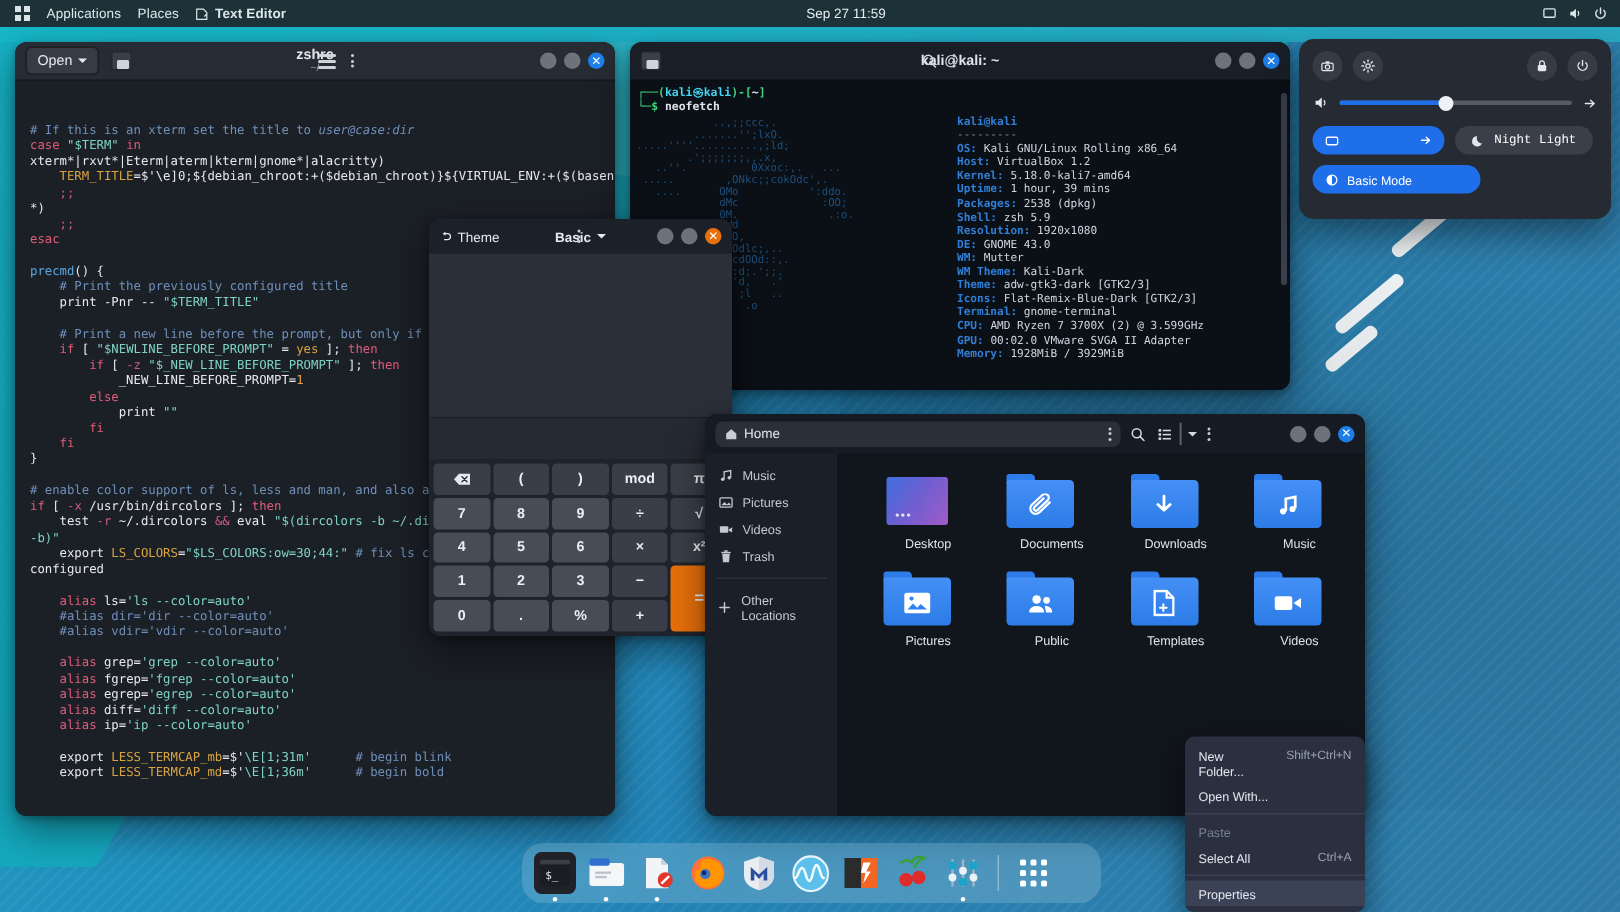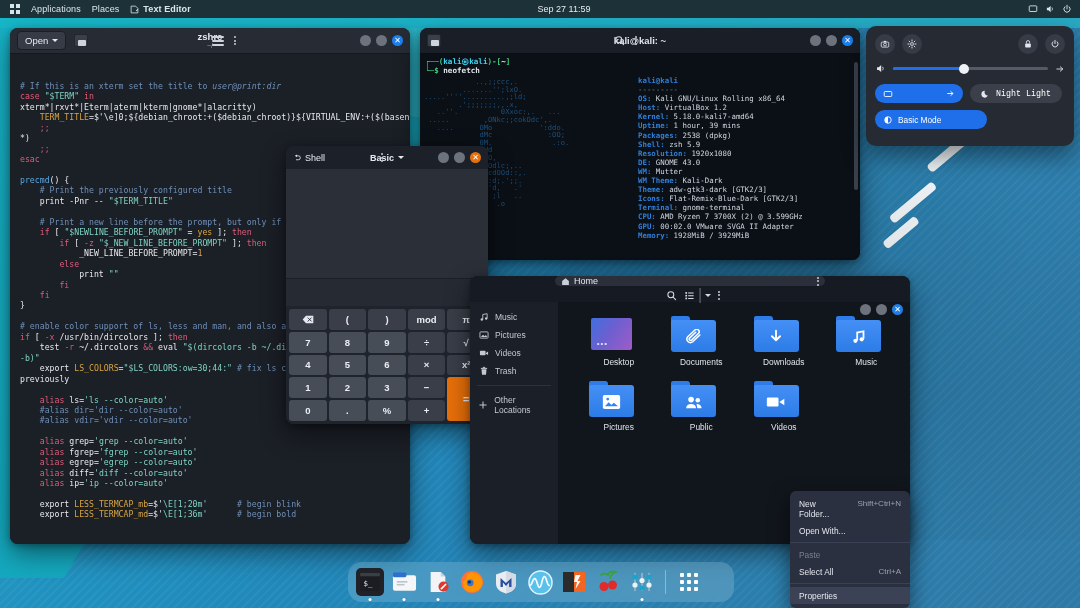--- a/index.html
+++ b/index.html
@@ -126,21 +126,21 @@
   #calc-pad{ display:grid; grid-template-columns:repeat(5,1fr); grid-template-rows:repeat(5,1fr);
     gap:2px; padding:3px; height:118px; background:#1f232b;}
   .key{ background:#393e48; border-radius:3px; display:flex;align-items:center;justify-content:center;
     color:#eceef2; font-size:9.5px; font-weight:bold; cursor:pointer;}
   .key.num{ background:#474d57;}
   .key.eq{ background:#e8700a; grid-row:span 2; font-size:11px;}
   .key svg{display:block;}
 
   
   #files{ left:470px; top:276px; width:440px; height:268px; background:#161a22;}
-  #files .titlebar{ background:#161a22; height:26px; color:#dfe3ea;flex-direction:column;}
+  #files .titlebar{ background:#161a22; height:26px; color:#dfe3ea;}
   #files-path{ display:flex;align-items:center; gap:4px; background:#2a2f39; border-radius:5px;
     height:17px; padding:0 6px; width:270px; font-size:9px; color:#e4e7ed; position:relative; z-index:2;}
   #files-path .kebab{ margin-left:auto;}
   #files-tools{ display:flex;align-items:center;gap:7px; margin-left:6px; z-index:2;}
   #files-body{ display:flex; height:242px;}
   #files-side{ width:88px; background:#1b1f28; padding-top:6px; font-size:8.5px; color:#c3c9d2;}
   .side-item{ display:flex;align-items:center;gap:6px; padding:3.5px 8px; cursor:pointer;}
   .side-item span.ic{ width:11px;height:11px; display:flex;align-items:center;justify-content:center;}
   .side-sep{ height:1px; background:#2c323c; margin:5px 7px;}
   #files-main{ flex:1; background:#11151c; padding:14px 10px 0 12px; position:relative;}
@@ -266,21 +266,21 @@
         <i></i>
         <i></i>
       </div>
     <div class="wbtns">
       <div class="wb min"></div>
       <div class="wb max"></div>
       <div class="wb close">✕</div>
     </div>
   </div>
   <div id="gedit-body">
-    <div id="gedit-code"><span class="cm"># If this is an xterm set the title to </span><span class="cm" style="font-style: italic;">user@print:dir</span>
+    <div id="gedit-code"><span class="cm"># If this is an xterm set the title to </span><span class="cm" style="font-style: italic;">user@case:dir</span>
 <span class="kw">case </span><span class="st">"$TERM"</span><span class="kw"> in</span>
 <span class="pl">xterm*|rxvt*|Eterm|aterm|kterm|gnome*|alacritty)</span>
 <span class="vr">    TERM_TITLE</span><span class="pl">=$'\e]0;${debian_chroot:+($debian_chroot)}${VIRTUAL_ENV:+($(basename $VIRTUAL_ENV))}%n@%m: %~\a'</span>
 <span class="op">    ;;</span>
 <span class="pl">*)</span>
 <span class="op">    ;;</span>
 <span class="kw">esac</span>
 
 <span class="fn">precmd</span><span class="pl">() {</span>
 <span class="cm">    # Print the previously configured title</span>
@@ -294,33 +294,33 @@
 <span class="pl">            print </span><span class="st">""</span>
 <span class="kw">        fi</span>
 <span class="kw">    fi</span>
 <span class="pl">}</span>
 
 <span class="cm"># enable color support of ls, less and man, and also add han</span>
 <span class="kw">if </span><span class="pl">[ </span><span class="op">-x</span><span class="pl"> /usr/bin/dircolors ]; </span><span class="kw">then</span>
 <span class="pl">    test </span><span class="op">-r</span><span class="pl"> ~/.dircolors </span><span class="op">&amp;&amp;</span><span class="pl"> eval </span><span class="st">"$(dircolors -b ~/.dircolo</span>
 <span class="st">-b)"</span>
 <span class="pl">    export </span><span class="vr">LS_COLORS</span><span class="pl">=</span><span class="st">"$LS_COLORS:ow=30;44:"</span><span class="cm"> # fix ls color </span>
-<span class="pl">previously</span>
+<span class="pl">configured</span>
 
 <span class="kw">    alias </span><span class="pl">ls=</span><span class="st">'ls --color=auto'</span>
 <span class="cm">    #alias dir='dir --color=auto'</span>
 <span class="cm">    #alias vdir='vdir --color=auto'</span>
 
 <span class="kw">    alias </span><span class="pl">grep=</span><span class="st">'grep --color=auto'</span>
 <span class="kw">    alias </span><span class="pl">fgrep=</span><span class="st">'fgrep --color=auto'</span>
 <span class="kw">    alias </span><span class="pl">egrep=</span><span class="st">'egrep --color=auto'</span>
 <span class="kw">    alias </span><span class="pl">diff=</span><span class="st">'diff --color=auto'</span>
 <span class="kw">    alias </span><span class="pl">ip=</span><span class="st">'ip --color=auto'</span>
 
-<span class="pl">    export </span><span class="vr">LESS_TERMCAP_mb</span><span class="pl">=$'</span><span class="st">\E[1;20m'</span><span class="cm">      # begin blink</span>
+<span class="pl">    export </span><span class="vr">LESS_TERMCAP_mb</span><span class="pl">=$'</span><span class="st">\E[1;31m'</span><span class="cm">      # begin blink</span>
 <span class="pl">    export </span><span class="vr">LESS_TERMCAP_md</span><span class="pl">=$'</span><span class="st">\E[1;36m'</span><span class="cm">      # begin bold</span></div>
     <div class="vbar"></div>
   </div>
 </div>
 
 <div class="win" id="term">
   <div class="titlebar">
     <div id="term-ico"></div>
     <div class="wtitle">kali@kali: ~</div>
     <svg width="11" height="11" viewBox="0 0 16 16" style="margin-left:auto;z-index:2">
@@ -362,21 +362,21 @@
   </div>
 </div>
 
 <div class="win" id="calc">
   <div class="titlebar">
     <div id="calc-undo">
       <svg width="9" height="9" viewBox="0 0 16 16">
           <path d="M5 5H9.5a3.5 3.5 0 110 7H6" stroke="#e6e9ef" stroke-width="1.5" fill="none" stroke-linecap="round"></path>
           <path d="M7 2.5L4 5l3 2.5z" fill="#e6e9ef"></path>
         </svg>
-      <span>Shell</span>
+      <span>Theme</span>
     </div>
     <div id="calc-mode">
       <span>Basic</span>
       <span class="caret"></span>
     </div>
     <div class="kebab" style="margin-left:auto;">
         <i></i>
         <i></i>
         <i></i>
       </div>
@@ -650,20 +650,37 @@
             <div class="flabel">Public</div>
           </div>
           <div class="fcell">
             <div class="ficon">
               <div class="folder">
                 <div class="tab"></div>
                 <div class="bd"></div>
                 <div class="gl"></div>
               </div>
               <div class="fsym">
+                <svg width="16" height="18" viewBox="0 0 18 20">
+                  <path d="M2 1h9l5 5v13H2z" fill="none" stroke="#fff" stroke-width="1.7"></path>
+                  <path d="M11 1v5h5" fill="none" stroke="#fff" stroke-width="1.7"></path>
+                  <path d="M6 13.5h5M8.5 11v5" stroke="#fff" stroke-width="1.5" stroke-linecap="round"></path>
+                </svg>
+              </div>
+            </div>
+            <div class="flabel">Templates</div>
+          </div>
+          <div class="fcell">
+            <div class="ficon">
+              <div class="folder">
+                <div class="tab"></div>
+                <div class="bd"></div>
+                <div class="gl"></div>
+              </div>
+              <div class="fsym">
                 <svg width="20" height="14" viewBox="0 0 24 16">
                   <rect x="1" y="2.5" width="14" height="11" rx="1.6" fill="#fff"></rect>
                   <path d="M16 8l6-4v8z" fill="#fff"></path>
                 </svg>
               </div>
             </div>
             <div class="flabel">Videos</div>
           </div>
         </div>
     </div>

